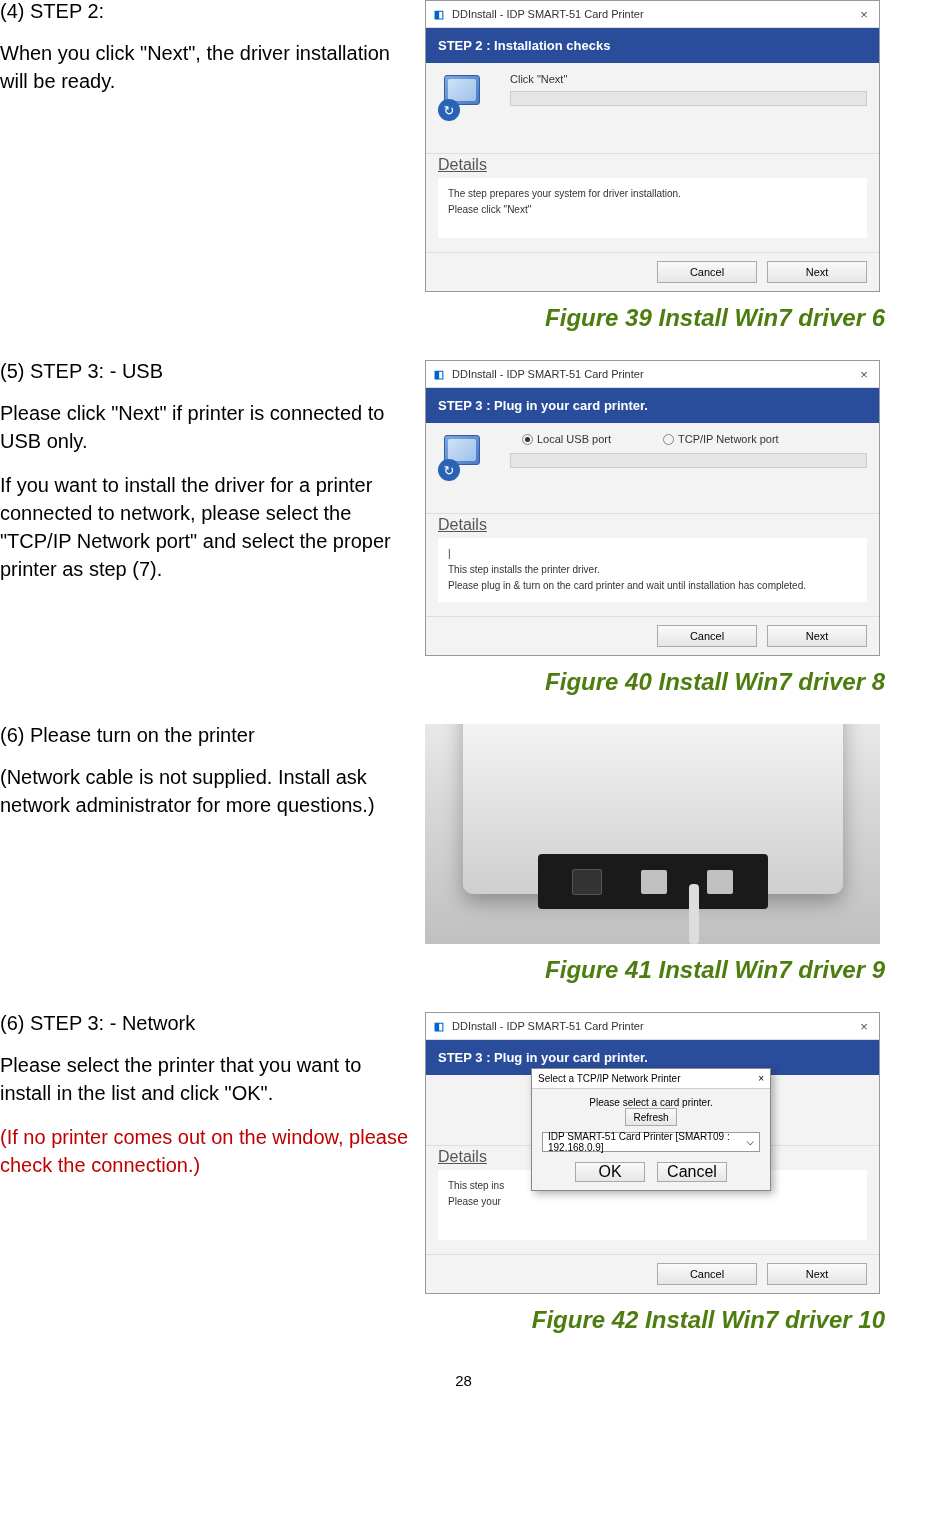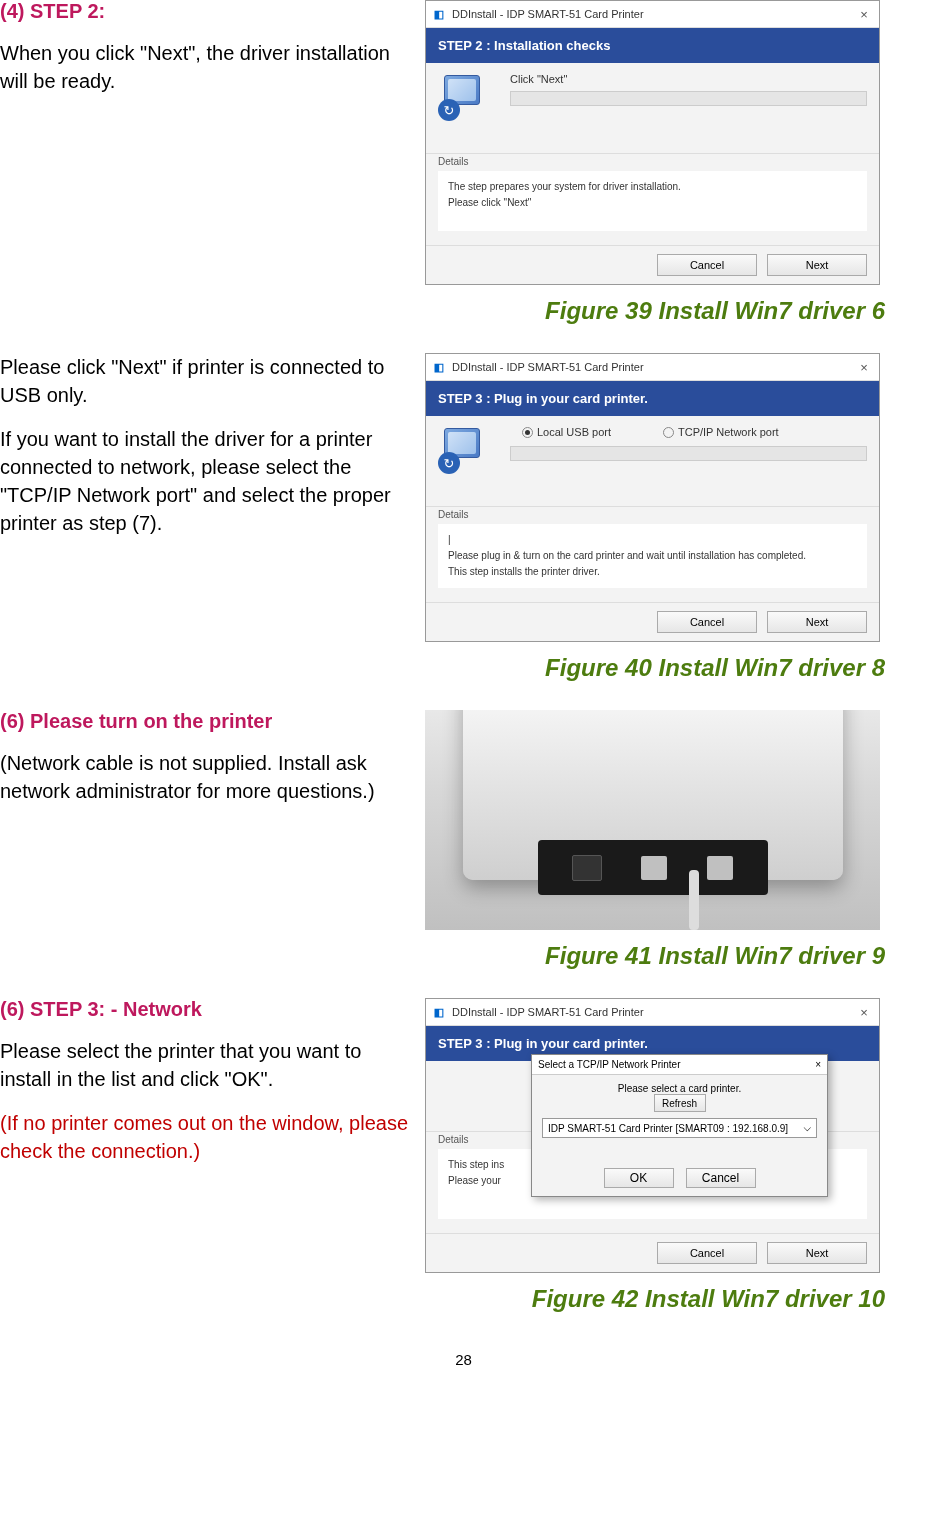--- a/index.html
+++ b/index.html
@@ -16,22 +16,22 @@
     }
     .text-col {
       width: 425px;
       padding-right: 15px;
     }
     .fig-col {
       width: 460px;
     }
     .heading {
       font-size: 20px;
-      font-weight: bold;
-      color: #be185d;
+      font-weight: normal;
+      color: #000000;
       margin-bottom: 16px;
     }
     .para {
       font-size: 20px;
       color: #000;
       line-height: 1.4;
       margin-bottom: 16px;
     }
     .red-para {
       font-size: 20px;
@@ -176,23 +176,24 @@
     }
     .radio-dot.checked::after {
       content: '';
       width: 5px; height: 5px;
       background: #333;
       border-radius: 50%;
     }
     .details-label {
       background: #f3f3f3;
       padding: 2px 12px 0 12px;
-      font-size: 10px;
+      font-size: 16px;
       color: #555;
       border-top: 1px solid #ddd;
+      text-decoration: underline;
     }
     .details-box {
       background: #fff;
       margin: 4px 12px 8px 12px;
       padding: 8px 10px;
       min-height: 60px;
       font-size: 10px;
       color: #333;
       line-height: 1.6;
     }
@@ -269,21 +270,21 @@
       left: 58%;
       width: 10px;
       height: 60px;
       background: #ddd;
       border-radius: 4px;
     }
     .popup {
       position: absolute;
       top: 55px;
       left: 105px;
-      width: 297px;
+      width: 240px;
       background: #f3f3f3;
       border: 1px solid #888;
       box-shadow: 3px 3px 8px rgba(0,0,0,0.3);
       font-size: 10px;
     }
     .popup-title {
       display: flex;
       justify-content: space-between;
       padding: 4px 6px;
       background: #fff;
@@ -325,26 +326,25 @@
       display: flex;
       justify-content: center;
       gap: 12px;
       margin-top: 10px;
     }
     .popup-btn {
       width: 70px;
       height: 20px;
       background: linear-gradient(#fafafa, #e6e6e6);
       border: 1px solid #aaa;
-      font-size: 12px;
+      font-size: 16px;
       display: flex;
       align-items: center;
       justify-content: center;
       cursor: pointer;
-      margin-top: 20px;
     }
   </style>
 </head>
 <body>
 
 <div class="section">
   <div class="text-col">
     <div class="heading">(4) STEP 2:</div>
     <div class="para">When you click "Next", the driver installation will be ready.</div>
   </div>
@@ -379,20 +379,21 @@
         <div class="btn">Cancel</div>
         <div class="btn">Next</div>
       </div>
     </div>
     <div class="caption">Figure 39 Install Win7 driver 6</div>
   </div>
 </div>
 
 <div class="section">
   <div class="text-col">
+    <div class="heading">(5) STEP 3: - USB</div>
     <div class="para">Please click "Next" if printer is connected to USB only.</div>
     <div class="para">If you want to install the driver for a printer connected to network, please select the "TCP/IP Network port" and select the proper printer as step (7).</div>
   </div>
   <div class="fig-col">
     <div class="dialog">
       <div class="titlebar">
         <span class="icon">◧</span>
         <span class="title">DDInstall  -  IDP SMART-51 Card Printer</span>
         <span class="close">×</span>
       </div>
@@ -415,22 +416,22 @@
               </div>
             </div>
             <div class="progress"></div>
           </div>
         </div>
       </div>
       <div class="details-wrap">
         <div class="details-label">Details</div>
         <div class="details-box">
           <div>|</div>
+          <div>This step installs the printer driver.</div>
           <div>Please plug in &amp; turn on the card printer and wait until installation has completed.</div>
-          <div>This step installs the printer driver.</div>
         </div>
       </div>
       <div class="button-bar">
         <div class="btn">Cancel</div>
         <div class="btn">Next</div>
       </div>
     </div>
     <div class="caption">Figure 40 Install Win7 driver 8</div>
   </div>
 </div>

